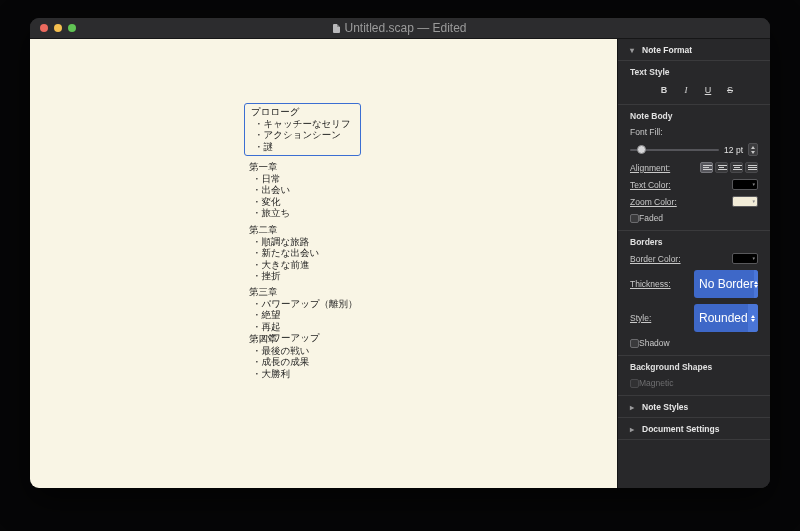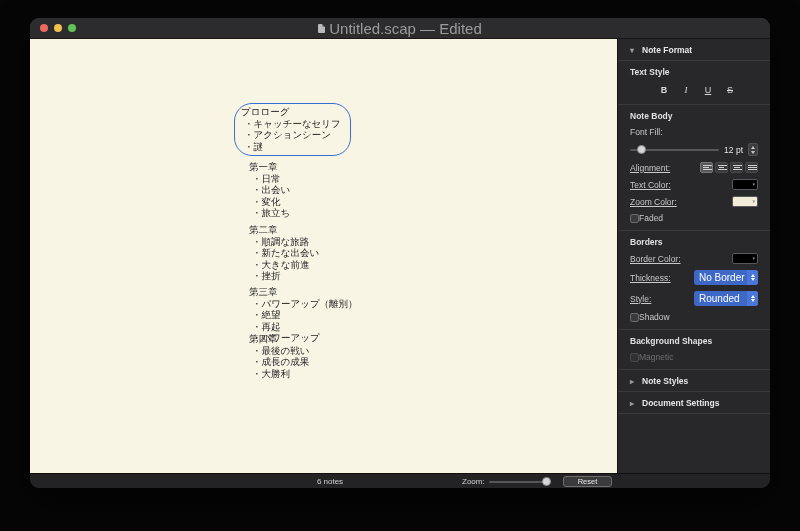--- a/index.html
+++ b/index.html
@@ -10,33 +10,33 @@
             border-radius:9px; overflow:hidden; background:#28282a;
             box-shadow:0 12px 34px rgba(0,0,0,.65); display:flex; flex-direction:column; }
 
   
   .titlebar { height:21px; flex:0 0 21px; background:#2c2c2e; border-bottom:1px solid #161617;
               display:flex; align-items:center; position:relative; }
   .traffic { display:flex; gap:6px; margin-left:10px; z-index:2; }
   .light { width:8px; height:8px; border-radius:50%; }
   .light.red{background:#ec6a5e;} .light.yellow{background:#f5bf4f;} .light.green{background:#61c454;}
   .title-center { position:absolute; left:0; right:0; display:flex; justify-content:center;
-                  align-items:center; gap:4px; font-size:15px; color:#9b9b9b; }
+                  align-items:center; gap:4px; font-size:12px; color:#9b9b9b; }
   .doc-glyph { width:7px; height:9px; background:#b9b9bb; border-radius:1px; position:relative; }
   .doc-glyph:after { content:""; position:absolute; right:0; top:0; border-style:solid;
                      border-width:0 3px 3px 0; border-color:#2c2c2e #2c2c2e #8a8a8c #8a8a8c; }
 
   .main { flex:1; display:flex; min-height:0; }
 
   
   .canvas { flex:1; background:#f9f5e5; position:relative; overflow:hidden; }
   .note { position:absolute; left:219px; font-size:9.5px; line-height:11.6px;
           color:#1d1d1d; white-space:nowrap; }
   .note .note-line { padding-left:3px; }
-  .note.selected { left:204px; border:1.5px solid #3b6ed2; border-radius:18px;
+  .note.selected { left:214px; border:1.5px solid #3b6ed2; border-radius:3px;
                    padding:2px 9px 3px 6px; }
 
   
   .sidebar { width:153px; flex:0 0 153px; background:#28282a; border-left:1px solid #141415;
              font-size:8.5px; color:#c9c9c9; }
   .sb-header { display:flex; align-items:center; gap:5px; padding:6px 12px 5px;
                color:#e6e6e6; font-weight:bold; font-size:8.5px; }
   .disclosure { color:#9a9a9c; font-size:8px; width:7px; display:inline-block; }
   .sb-divider { height:1px; background:#3a3a3c; }
   .sb-group { padding:6px 12px 7px; }
@@ -81,22 +81,22 @@
   .al-center i{margin:0 auto;} .al-center i:nth-child(1){width:9px;} .al-center i:nth-child(2){width:5px;} .al-center i:nth-child(3){width:9px;}
   .al-right i{margin-left:auto;} .al-right i:nth-child(1){width:9px;} .al-right i:nth-child(2){width:6px;} .al-right i:nth-child(3){width:9px;}
   .al-justify i{width:9px;}
 
   
   .swatch { width:26px; height:11px; border:1px solid #58585b; border-radius:2px;
             display:flex; align-items:center; justify-content:flex-end; padding-right:2px; }
   .swatch .well-arrow { font-size:5px; color:#8a8a8c; line-height:1; }
 
   
-  .popup { display:flex; height:15px; width:64px; border-radius:3px; overflow:hidden;
-           background:#3e68c8; color:#fff; font-size:10px; }
+  .popup { display:flex; height:28px; width:64px; border-radius:3px; overflow:hidden;
+           background:#3e68c8; color:#fff; font-size:12px; }
   .popup .pop-label { flex:1; display:flex; align-items:center; padding-left:5px; white-space:nowrap; }
   .popup .pop-cap { width:11px; background:#4a76d8; display:flex; flex-direction:column;
                     align-items:center; justify-content:center; gap:1px; }
   .popup .tri-up { border-bottom-color:#fff; } .popup .tri-down { border-top-color:#fff; }
 
   
   .statusbar { flex:0 0 15px; background:#232325; border-top:1px solid #101011;
                position:relative; font-size:8px; color:#d2d2d2; }
   .sb-notes { position:absolute; left:300px; top:50%; transform:translate(-50%,-50%); }
   .zoom-label { position:absolute; left:432px; top:50%; transform:translateY(-50%); }
@@ -297,23 +297,14 @@
 
       <div class="sb-header">
         <span class="disclosure">▸</span>
         <span>Document Settings</span>
       </div>
       <div class="sb-divider"></div>
 
     </div>
   </div>
 
-  <div class="statusbar">
-    <span class="sb-notes">6 notes</span>
-    <span class="zoom-label">Zoom:</span>
-    <span class="zoom-slider slider">
-      <span class="track"></span>
-      <span class="thumb" style="left:85%"></span>
-    </span>
-    <span class="reset-btn">Reset</span>
-  </div>
 
 </div>
 
 </body></html>

